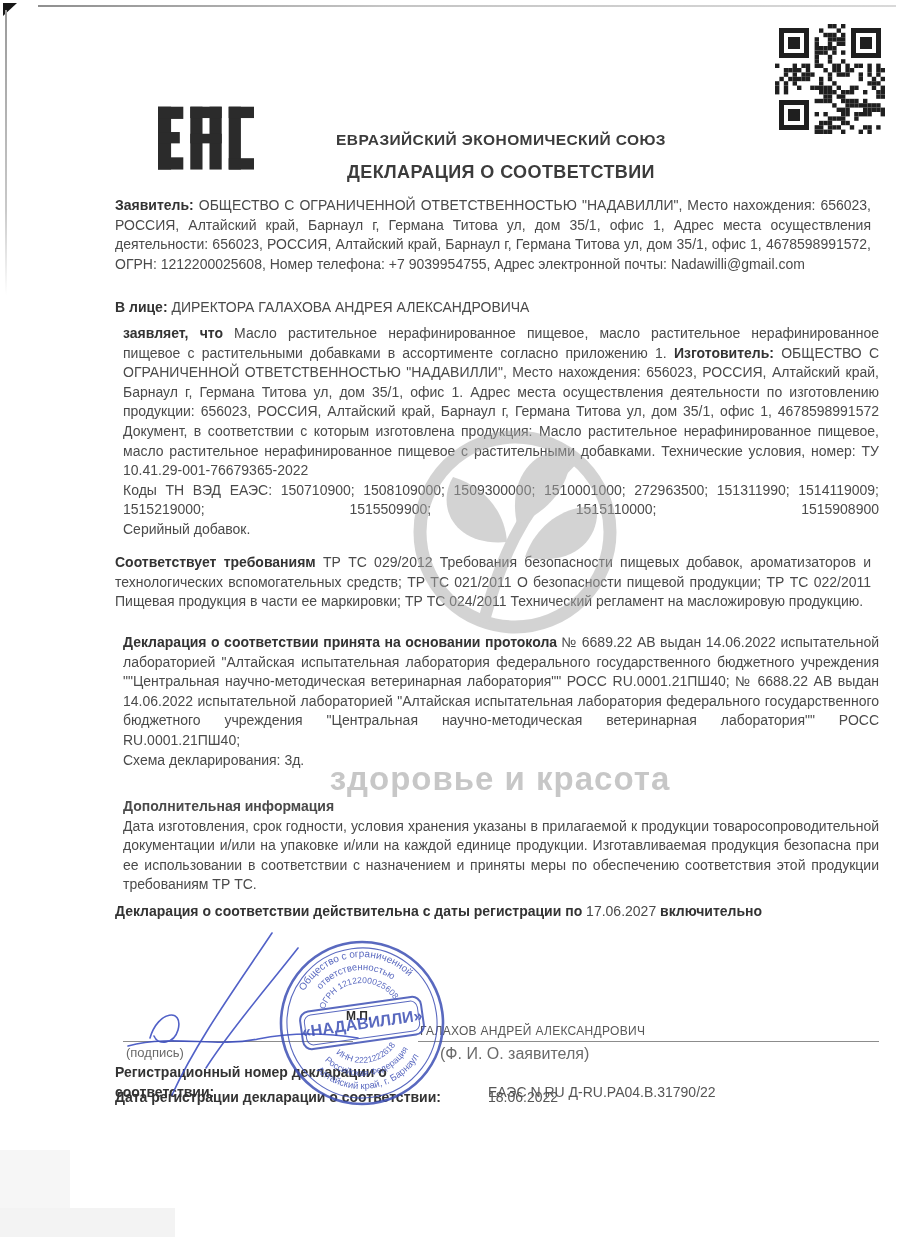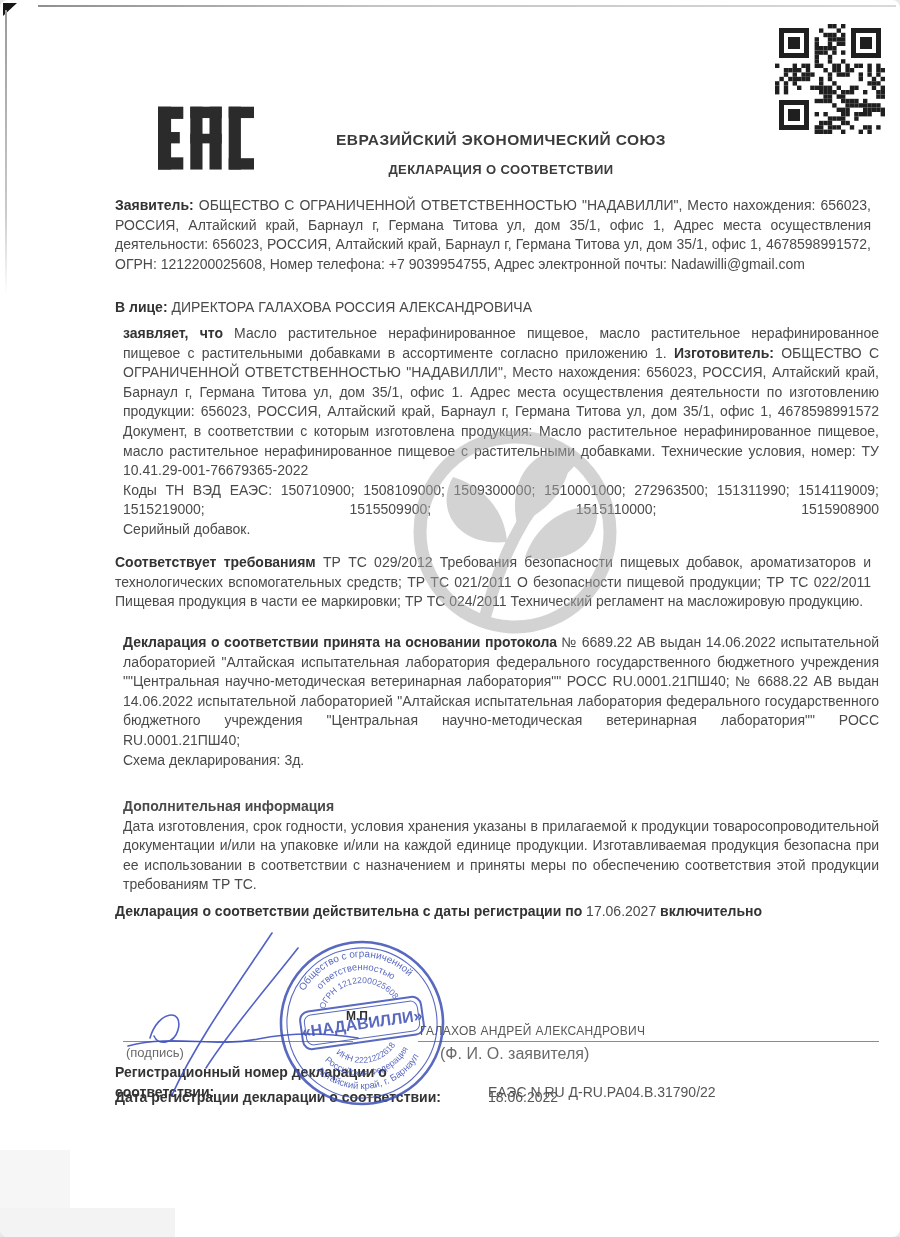--- a/index.html
+++ b/index.html
@@ -1,37 +1,36 @@
 <!DOCTYPE html>
 <html><head>
 <meta charset="utf-8">
 <style>
   html,body{margin:0;padding:0;background:#e8e8e8;}
   .page{
     position:relative;width:900px;height:1237px;background:#ffffff;
     font-family:"Liberation Sans",sans-serif;color:#4a4a4a;overflow:hidden;
     margin:0 auto;
-    border-radius:8px;
   }
   
   .corner-wedge{position:absolute;left:3px;top:3px;width:14px;height:13px;background:#161616;
     clip-path:polygon(0 0,100% 0,0 100%);z-index:6;}
   .top-hairline{position:absolute;left:38px;top:5px;width:858px;height:2px;z-index:6;
     background:linear-gradient(to right,#8f8f8f,#c4c4c4 40%,#d9d9d9);}
   .left-hairline{position:absolute;left:5px;top:10px;width:2px;height:285px;z-index:6;
     background:linear-gradient(to bottom,#9a9a9a,#c9c9c9 70%,rgba(255,255,255,0));}
   .smudge-a{position:absolute;left:0;top:1150px;width:70px;height:87px;background:#f6f6f6;z-index:0;}
   .smudge-b{position:absolute;left:0;top:1208px;width:175px;height:29px;background:#f3f3f3;z-index:0;}
 
   
   .eac-logo{position:absolute;left:158px;top:100px;z-index:2;}
   .title-1{position:absolute;left:123px;top:131px;width:756px;text-align:center;
     font-size:15.5px;font-weight:bold;color:#3c3c3c;letter-spacing:.4px;z-index:2;}
   .title-2{position:absolute;left:123px;top:162px;width:756px;text-align:center;
-    font-size:13px;font-weight:bold;color:#3c3c3c;letter-spacing:.4px;z-index:2;}
+    font-size:18px;font-weight:bold;color:#3c3c3c;letter-spacing:.4px;z-index:2;}
   .qr{position:absolute;left:774px;top:24px;z-index:2;}
 
   
   .para{position:absolute;left:115px;width:756px;margin:0;font-size:14px;line-height:19.6px;
     text-align:justify;color:#4a4a4a;z-index:2;}
   .para b{color:#333333;}
   .flow{position:absolute;left:123px;width:756px;margin:0;z-index:2;}
   .flow p{margin:0;font-size:14px;line-height:19.6px;text-align:justify;color:#4a4a4a;}
   .flow p b{color:#333333;}
   .codes-just{text-align:justify;text-align-last:justify;}
@@ -294,21 +293,21 @@
           <rect x="92.4" y="105.60000000000001" width="4.4" height="4.4"></rect>
         </g>
     </svg>
   </div>
 
   <div class="title-1">ЕВРАЗИЙСКИЙ ЭКОНОМИЧЕСКИЙ СОЮЗ</div>
   <div class="title-2">ДЕКЛАРАЦИЯ О СООТВЕТСТВИИ</div>
 
   <p class="para" style="top:196px"><b>Заявитель:</b> <span>ОБЩЕСТВО С ОГРАНИЧЕННОЙ ОТВЕТСТВЕННОСТЬЮ "НАДАВИЛЛИ", Место нахождения: 656023, РОССИЯ, Алтайский край, Барнаул г, Германа Титова ул, дом 35/1, офис 1, Адрес места осуществления деятельности: 656023, РОССИЯ, Алтайский край, Барнаул г, Германа Титова ул, дом 35/1, офис 1, 4678598991572, ОГРН: 1212200025608, Номер телефона: +7 9039954755, Адрес электронной почты: Nadawilli@gmail.com</span></p>
 
-  <p class="para" style="top:298px"><b>В лице:</b> <span>ДИРЕКТОРА ГАЛАХОВА РОССИЯ АЛЕКСАНДРОВИЧА</span></p>
+  <p class="para" style="top:298px"><b>В лице:</b> <span>ДИРЕКТОРА ГАЛАХОВА АНДРЕЯ АЛЕКСАНДРОВИЧА</span></p>
 
   <div class="flow" style="top:324px">
     <p><b>заявляет, что</b> <span>Масло растительное нерафинированное пищевое, масло растительное нерафинированное пищевое с растительными добавками в ассортименте согласно приложению 1.</span> <b>Изготовитель:</b> <span>ОБЩЕСТВО С ОГРАНИЧЕННОЙ ОТВЕТСТВЕННОСТЬЮ "НАДАВИЛЛИ", Место нахождения: 656023, РОССИЯ, Алтайский край, Барнаул г, Германа Титова ул, дом 35/1, офис 1. Адрес места осуществления деятельности по изготовлению продукции: 656023, РОССИЯ, Алтайский край, Барнаул г, Германа Титова ул, дом 35/1, офис 1, 4678598991572 Документ, в соответствии с которым изготовлена продукция: Масло растительное нерафинированное пищевое, масло растительное нерафинированное пищевое с растительными добавками. Технические условия, номер: ТУ 10.41.29-001-76679365-2022</span></p>
     <p class="codes-just">Коды ТН ВЭД ЕАЭС: 150710900; 1508109000; 1509300000; 1510001000; 272963500; 151311990; 1514119009; 1515219000; 1515509900; 1515110000; 1515908900</p>
     <p class="plain">Серийный добавок.</p>
   </div>
 
   <p class="para" style="top:553px"><b>Соответствует требованиям</b> <span>ТР ТС 029/2012 Требования безопасности пищевых добавок, ароматизаторов и технологических вспомогательных средств; ТР ТС 021/2011 О безопасности пищевой продукции; ТР ТС 022/2011 Пищевая продукция в части ее маркировки; ТР ТС 024/2011 Технический регламент на масложировую продукцию.</span></p>
 
   <div class="flow" style="top:633px">
@@ -374,14 +373,15 @@
     <svg width="220" height="220" viewBox="-110 -110 220 220">
       <g fill="#a8a8a8" stroke="#a8a8a8">
         <circle r="95" fill="none" stroke-width="13"></circle>
         <path d="M -30,85 C -15,30 5,-20 55,-70" fill="none" stroke-width="12" stroke-linecap="round"></path>
         <path d="M -8,10 C -60,15 -80,-25 -62,-55 C -30,-45 -10,-20 -8,10 Z" stroke="none"></path>
         <path d="M 2,-8 C -8,-55 20,-85 55,-82 C 58,-50 35,-20 2,-8 Z" stroke="none"></path>
         <path d="M 10,25 C 55,35 85,10 82,-25 C 48,-28 20,-5 10,25 Z" stroke="none"></path>
       </g>
     </svg>
   </div>
+  <div class="wm-tagline">здоровье и красота</div>
 
 </div>
 
 </body></html>

